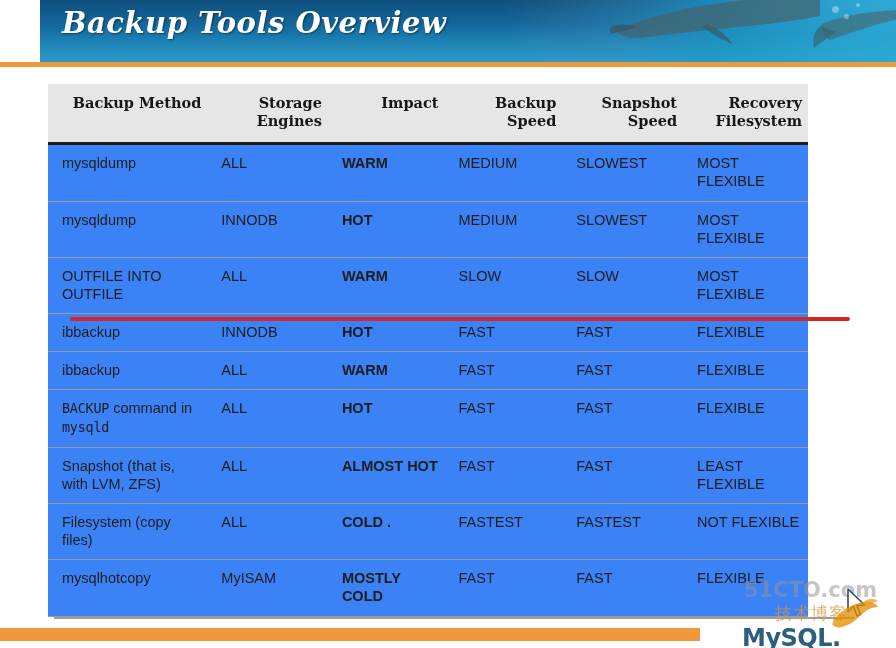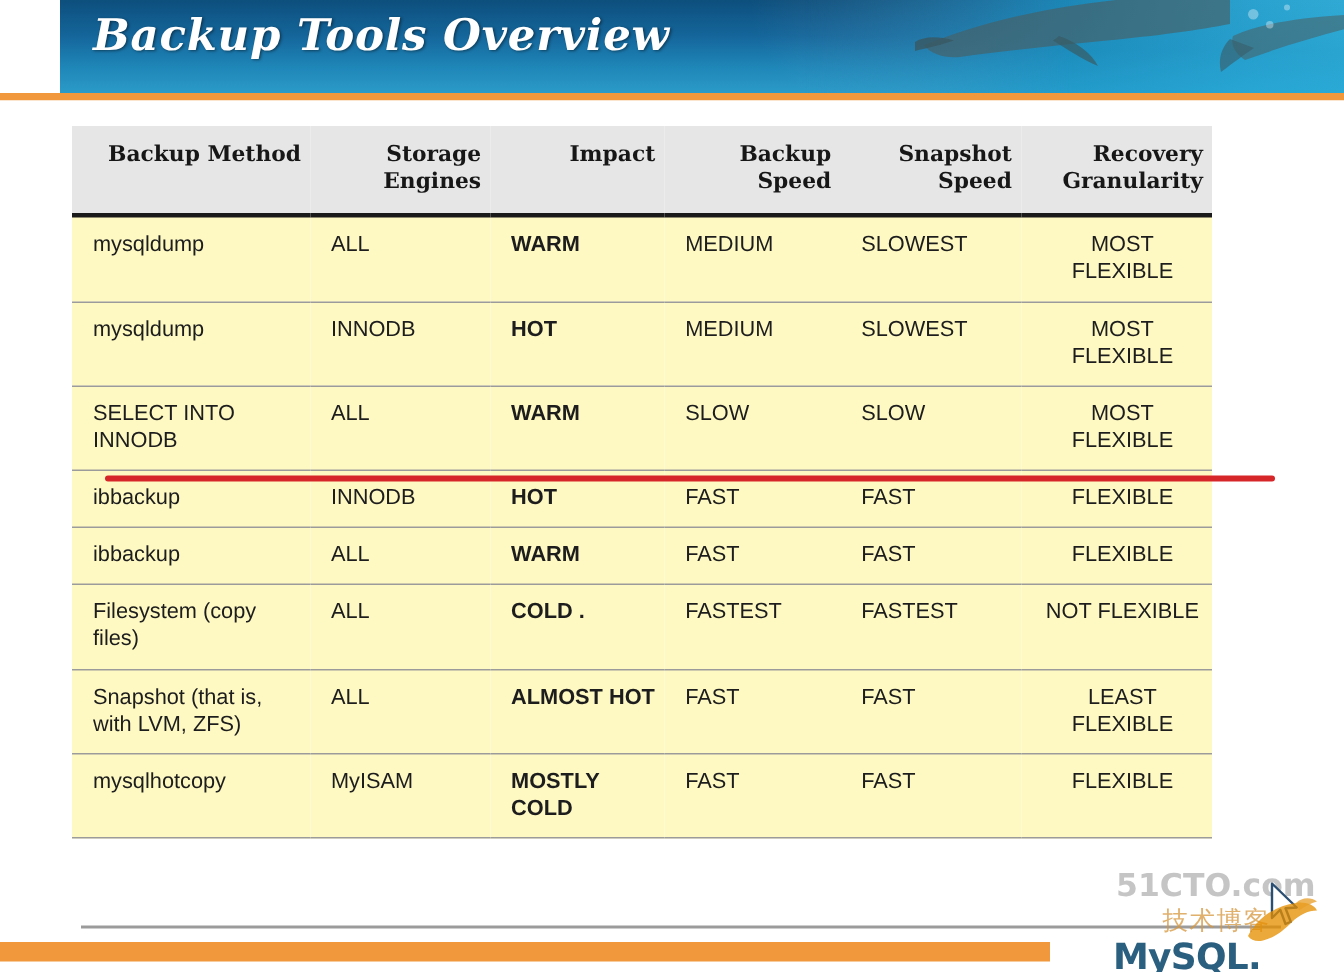--- a/index.html
+++ b/index.html
@@ -77,30 +77,30 @@
     line-height:1.25;
     border-bottom:3px solid #1a1a1a;
   }
   table.bt tbody td{
     font-size:14.5px;
     color:#1d1d1d;
     padding:9px 6px 10px 14px;
     vertical-align:top;
     line-height:1.25;
     border-bottom:1.5px solid #9b9b9b;
-    background:#fef9c3;
+    background:#3b82f6;
   }
   table.bt tbody tr:last-child td{border-bottom:1.5px solid #9b9b9b;}
   
   .c0{width:170px;}
   .c1{width:122px;}
   .c2{width:118px;font-weight:bold;}
   .c3{width:118px;}
   .c4{width:116px;}
-  .c5{width:116px;text-align:center;}
+  .c5{width:116px;}
 
   td .mono{font-family:"DejaVu Sans Mono", monospace;font-size:13.4px;letter-spacing:-0.2px;}
 
   
   .struck-row td{color:#3a3a3a;}
   .strike-line{
     position:absolute;left:22px;width:780px;height:4px;
     background:#d7262a;border-radius:2px;
     pointer-events:none;
   }
@@ -174,21 +174,21 @@
 
 <div class="table-wrap">
   <table class="bt">
     <thead>
       <tr>
         <th class="c0">Backup Method</th>
         <th class="c1">Storage Engines</th>
         <th class="c2">Impact</th>
         <th class="c3">Backup Speed</th>
         <th class="c4">Snapshot Speed</th>
-        <th class="c5">Recovery Granularity</th>
+        <th class="c5">Recovery Filesystem</th>
       </tr>
     </thead>
     <tbody>
 
       <tr>
         <td class="c0">mysqldump</td>
         <td class="c1">ALL</td>
         <td class="c2">WARM</td>
         <td class="c3">MEDIUM</td>
         <td class="c4">SLOWEST</td>
@@ -198,21 +198,21 @@
       <tr>
         <td class="c0">mysqldump</td>
         <td class="c1">INNODB</td>
         <td class="c2">HOT</td>
         <td class="c3">MEDIUM</td>
         <td class="c4">SLOWEST</td>
         <td class="c5">MOST FLEXIBLE</td>
       </tr>
 
       <tr>
-        <td class="c0">SELECT INTO INNODB</td>
+        <td class="c0">OUTFILE INTO OUTFILE</td>
         <td class="c1">ALL</td>
         <td class="c2">WARM</td>
         <td class="c3">SLOW</td>
         <td class="c4">SLOW</td>
         <td class="c5">MOST FLEXIBLE</td>
       </tr>
 
 
       <tr>
         <td class="c0">ibbackup</td>
@@ -225,37 +225,45 @@
 
       <tr>
         <td class="c0">ibbackup</td>
         <td class="c1">ALL</td>
         <td class="c2">WARM</td>
         <td class="c3">FAST</td>
         <td class="c4">FAST</td>
         <td class="c5">FLEXIBLE</td>
       </tr>
 
+      <tr>
+        <td class="c0"><span class="mono">BACKUP</span><span> command in </span><span class="mono">mysqld</span></td>
+        <td class="c1">ALL</td>
+        <td class="c2">HOT</td>
+        <td class="c3">FAST</td>
+        <td class="c4">FAST</td>
+        <td class="c5">FLEXIBLE</td>
+      </tr>
+
+      <tr>
+        <td class="c0">Snapshot (that is, with LVM, ZFS)</td>
+        <td class="c1">ALL</td>
+        <td class="c2">ALMOST HOT</td>
+        <td class="c3">FAST</td>
+        <td class="c4">FAST</td>
+        <td class="c5">LEAST FLEXIBLE</td>
+      </tr>
 
       <tr>
         <td class="c0">Filesystem (copy files)</td>
         <td class="c1">ALL</td>
         <td class="c2">COLD .</td>
         <td class="c3">FASTEST</td>
         <td class="c4">FASTEST</td>
         <td class="c5">NOT FLEXIBLE</td>
-      </tr>
-
-      <tr>
-        <td class="c0">Snapshot (that is, with LVM, ZFS)</td>
-        <td class="c1">ALL</td>
-        <td class="c2">ALMOST HOT</td>
-        <td class="c3">FAST</td>
-        <td class="c4">FAST</td>
-        <td class="c5">LEAST FLEXIBLE</td>
       </tr>
 
       <tr>
         <td class="c0">mysqlhotcopy</td>
         <td class="c1">MyISAM</td>
         <td class="c2">MOSTLY COLD</td>
         <td class="c3">FAST</td>
         <td class="c4">FAST</td>
         <td class="c5">FLEXIBLE</td>
       </tr>

